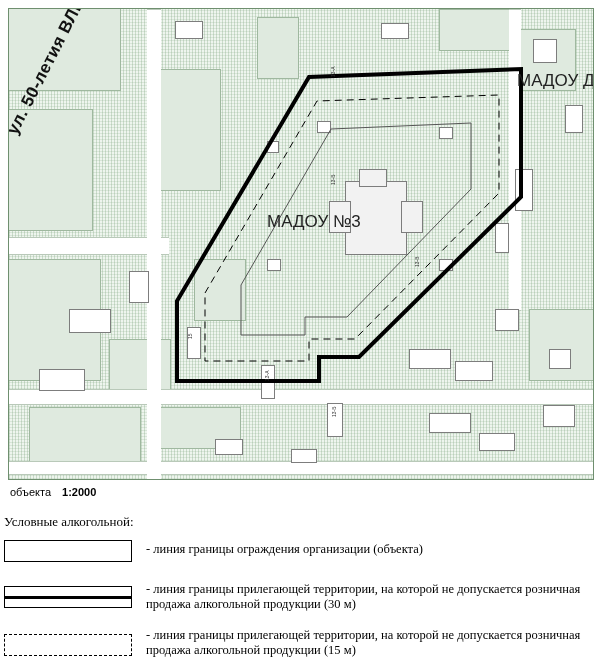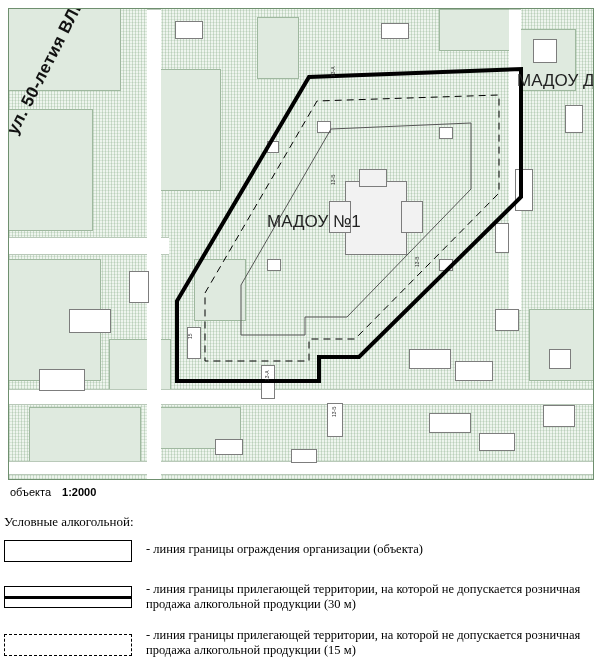--- a/index.html
+++ b/index.html
@@ -136,21 +136,21 @@
     <polygon points="168,292 300,68 512,60 512,188 350,348 310,348 310,372 168,372" fill="none" stroke="#000000" stroke-width="4"></polygon>
 
     <polygon points="196,284 308,92 490,86 490,184 346,330 300,330 300,352 196,352" fill="none" stroke="#000000" stroke-width="1" stroke-dasharray="7,5"></polygon>
 
     <polygon points="232,276 322,120 462,114 462,180 338,308 296,308 296,326 232,326" fill="none" stroke="#555555" stroke-width="1"></polygon>
   </svg>
 
   <div id="street-label">ул. 50-летия ВЛКСМ</div>
 
   <div class="mlabel big" style="left:508px;top:62px;">МАДОУ ДС №3</div>
-  <div class="mlabel big" style="left:258px;top:203px;">МАДОУ №1</div>
+  <div class="mlabel big" style="left:258px;top:203px;">МАДОУ №3</div>
   <div class="mlabel tiny" style="left:321px;top:68px;transform:rotate(-90deg);transform-origin:left top;">13-А</div>
   <div class="mlabel tiny" style="left:321px;top:176px;transform:rotate(-90deg);transform-origin:left top;">13-Б</div>
   <div class="mlabel tiny" style="left:405px;top:258px;transform:rotate(-90deg);transform-origin:left top;">13-В</div>
   <div class="mlabel tiny" style="left:178px;top:330px;transform:rotate(-90deg);transform-origin:left top;">15</div>
   <div class="mlabel tiny" style="left:255px;top:372px;transform:rotate(-90deg);transform-origin:left top;">13-А</div>
   <div class="mlabel tiny" style="left:322px;top:408px;transform:rotate(-90deg);transform-origin:left top;">13-Б</div>
 </div>
 
 <div id="scale-row">
   <span>объекта</span>

